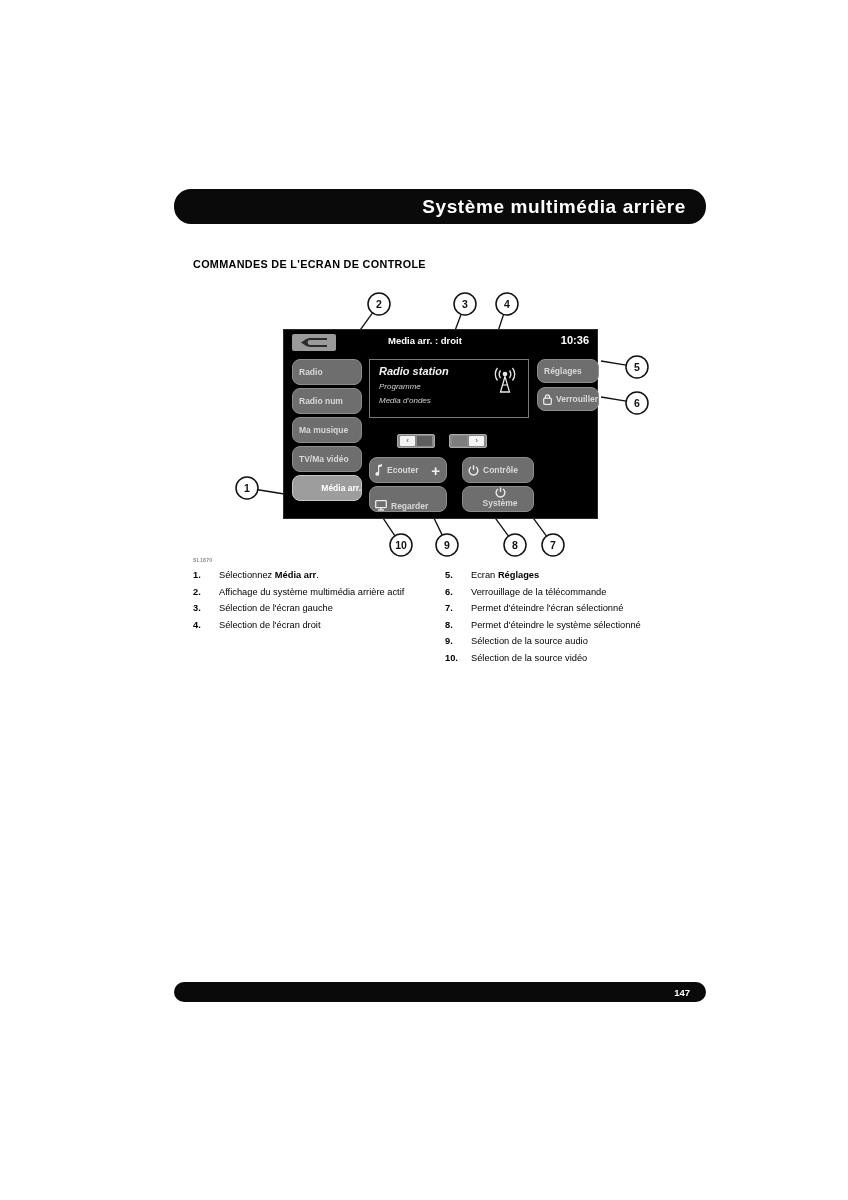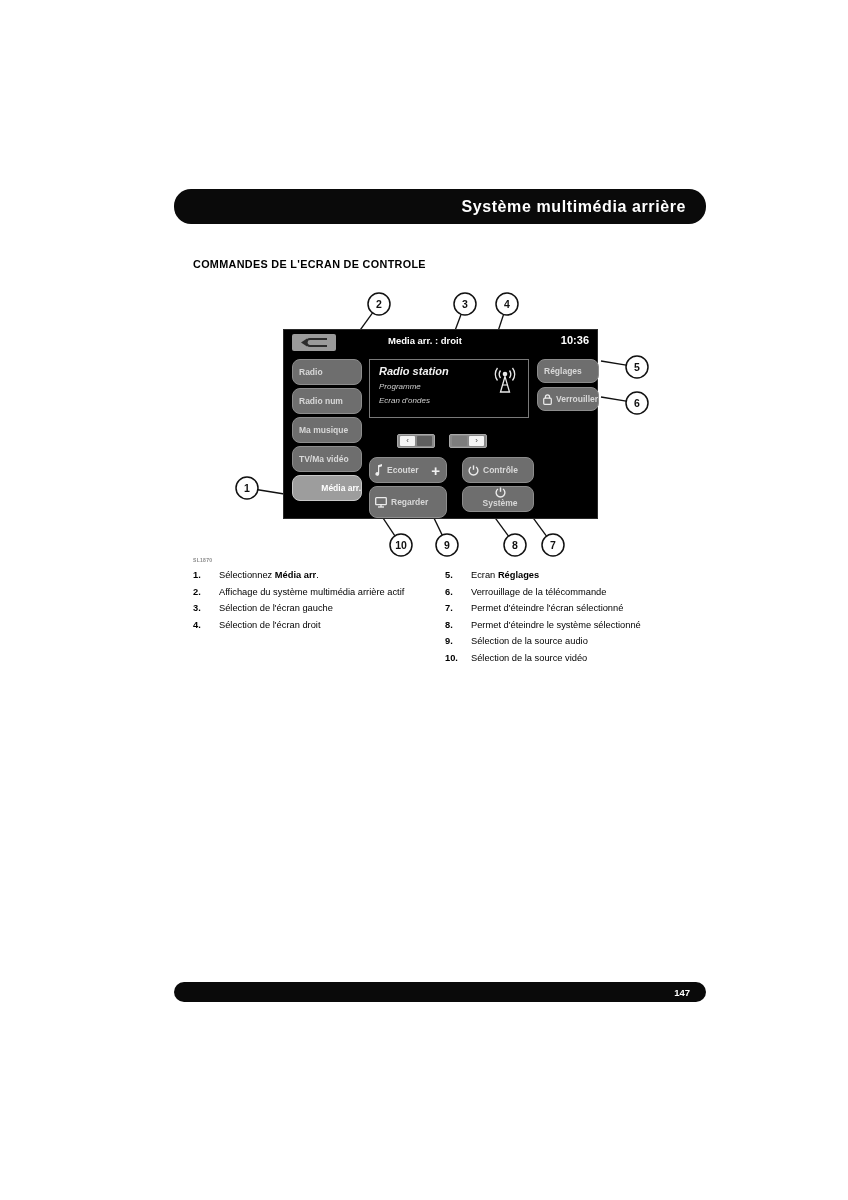--- a/index.html
+++ b/index.html
@@ -12,21 +12,21 @@
     overflow:hidden;
   }
 
   
   #header-banner{
     position:absolute;left:174px;top:189px;width:532px;height:35px;
     background:#0a0a0a;border-radius:17px;
   }
   #header-title{
     position:absolute;right:20px;top:50%;transform:translateY(-50%);
-    color:#fff;font-size:16px;font-weight:bold;letter-spacing:.6px;
+    color:#fff;font-size:19px;font-weight:bold;letter-spacing:.6px;
     white-space:nowrap;
   }
 
   
   #section-heading{
     position:absolute;left:193px;top:258px;
     font-size:11.5px;font-weight:bold;letter-spacing:.35px;
     font-stretch:condensed;
     transform:scaleX(0.94);transform-origin:left center;
   }
@@ -99,21 +99,21 @@
   #toggle-right{left:165px;}
   .tgl-half{flex:1;margin:0 1px;border-radius:1px;display:flex;align-items:center;justify-content:center;}
   .tgl-on{background:#f4f4f4;}
   .tgl-off{background:#5e5e5e;}
   .tgl-dim{background:#7d7d7d;}
   .tgl-arrow{font-size:8px;line-height:1;}
   .arrow-dark{color:#4a4a4a;}
 
   
   #btn-ecouter  {left:85px; top:127px;width:78px;height:26px;}
-  #btn-regarder {left:85px; top:156px;width:78px;height:32px;}
+  #btn-regarder {left:85px; top:156px;width:78px;height:26px;align-items:flex-end;}
   #btn-controle {left:178px;top:127px;width:72px;height:26px;}
   #btn-systeme  {left:178px;top:156px;width:72px;height:26px;flex-direction:column;}
   #btn-reglages {left:253px;top:29px; width:62px;height:24px;}
   #btn-verrouiller{left:253px;top:57px;width:62px;height:24px;}
 
   .tile .ico{
     flex:0 0 auto;margin-left:5px;display:flex;align-items:center;
     color:#e8e8e8;
   }
   .tile .ico + .tile-label{padding-left:4px;}
@@ -230,21 +230,21 @@
     <div class="tile" id="nav-tvvideo">
       <span class="tile-label">TV/Ma vidéo</span>
     </div>
     <div class="tile selected" id="nav-mediaarr">
       <span class="tile-label">Média arr.</span>
     </div>
 
     <div id="info-panel">
       <div id="info-line1">Radio station</div>
       <div id="info-line2">Programme</div>
-      <div id="info-line3">Ecran d'ondes</div>
+      <div id="info-line3">Media d'ondes</div>
       <svg id="antenna-icon" width="26" height="30" viewBox="0 0 26 30">
         <circle cx="13" cy="7" r="2.3" fill="#e8e8e8"></circle>
         <path d="M8.5 3.5 A6.5 6.5 0 0 0 8.5 11" fill="none" stroke="#e8e8e8" stroke-width="1.4"></path>
         <path d="M17.5 3.5 A6.5 6.5 0 0 1 17.5 11" fill="none" stroke="#e8e8e8" stroke-width="1.4"></path>
         <path d="M5.5 1 A10 10 0 0 0 5.5 13.5" fill="none" stroke="#e8e8e8" stroke-width="1.3"></path>
         <path d="M20.5 1 A10 10 0 0 1 20.5 13.5" fill="none" stroke="#e8e8e8" stroke-width="1.3"></path>
         <path d="M13 9.5 L8.5 25 H17.5 Z" fill="none" stroke="#e8e8e8" stroke-width="1.3"></path>
         <path d="M10.5 18 H15.5" stroke="#e8e8e8" stroke-width="1.1"></path>
       </svg>
     </div>

